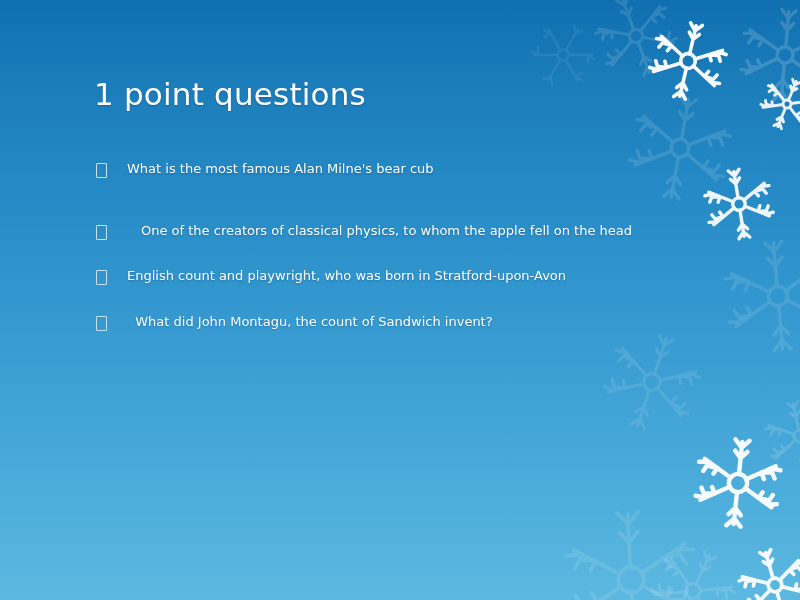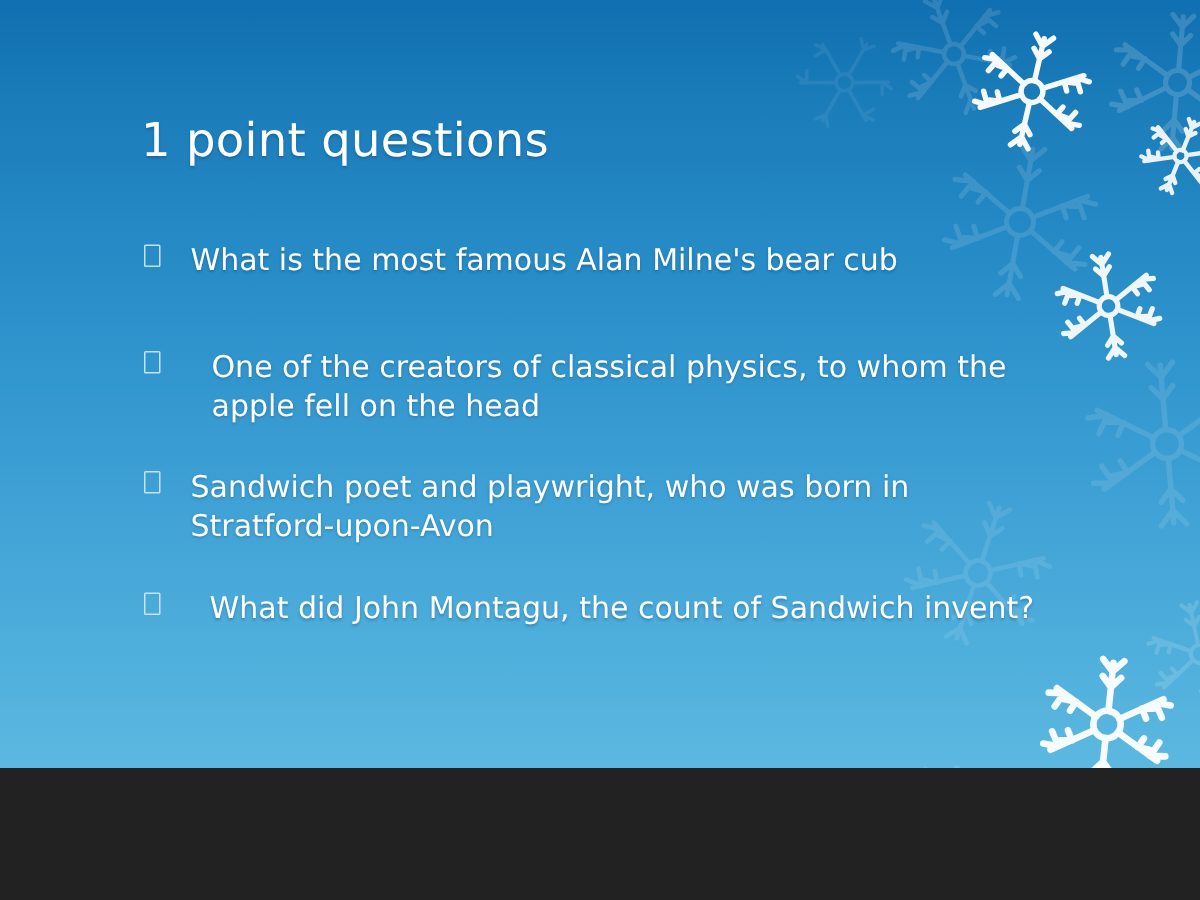--- a/index.html
+++ b/index.html
@@ -4,21 +4,21 @@
 <title>1 point questions</title>
 <style>
   html, body {
     margin: 0;
     padding: 0;
     background: #222;
   }
   #slide {
     position: relative;
     width: 800px;
-    height: 512px;
+    height: 600px;
     overflow: hidden;
     font-family: "DejaVu Sans", sans-serif;
     background: linear-gradient(to bottom,
         #0f6fb0 0%,
         #1a7bb9 12%,
         #2489c4 30%,
         #3397cf 50%,
         #41a3d6 68%,
         #4fafdc 85%,
         #5cb8e0 100%);
@@ -60,21 +60,21 @@
   #bullets {
     position: absolute;
     left: 96px;
     top: 160px;
     width: 625px;
   }
   .bullet-row {
     display: flex;
     align-items: flex-start;
     color: #ffffff;
-    font-size: 20px;
+    font-size: 13px;
     line-height: 1.33;
     text-shadow: 0 1px 2px rgba(0,40,80,0.30);
     justify-content: space-between;
   }
   .bullet-mark {
     flex: 0 0 auto;
     width: 11px;
     height: 15px;
     margin-top: 3px;
     margin-right: 20px;
@@ -303,21 +303,21 @@
       <span class="bullet-text">What is the most famous Alan Milne's bear cub</span>
     </div>
 
     <div class="bullet-row" style="margin-bottom:27px;gap:14px;">
       <span class="bullet-mark"></span>
       <span class="bullet-text">One of the creators of classical physics, to whom the apple fell on the head</span>
     </div>
 
     <div class="bullet-row" style="margin-bottom:28px; width:560px;">
       <span class="bullet-mark"></span>
-      <span class="bullet-text">Sandwich poet and playwright, who was born in Stratford-upon-Avon</span>
+      <span class="bullet-text">English count and playwright, who was born in Stratford-upon-Avon</span>
     </div>
 
     <div class="bullet-row" style="margin-bottom:45px;">
       <span class="bullet-mark"></span>
       <span class="bullet-text">  What did John Montagu, the count of Sandwich invent?</span>
     </div>
 
 
   </div>
 

